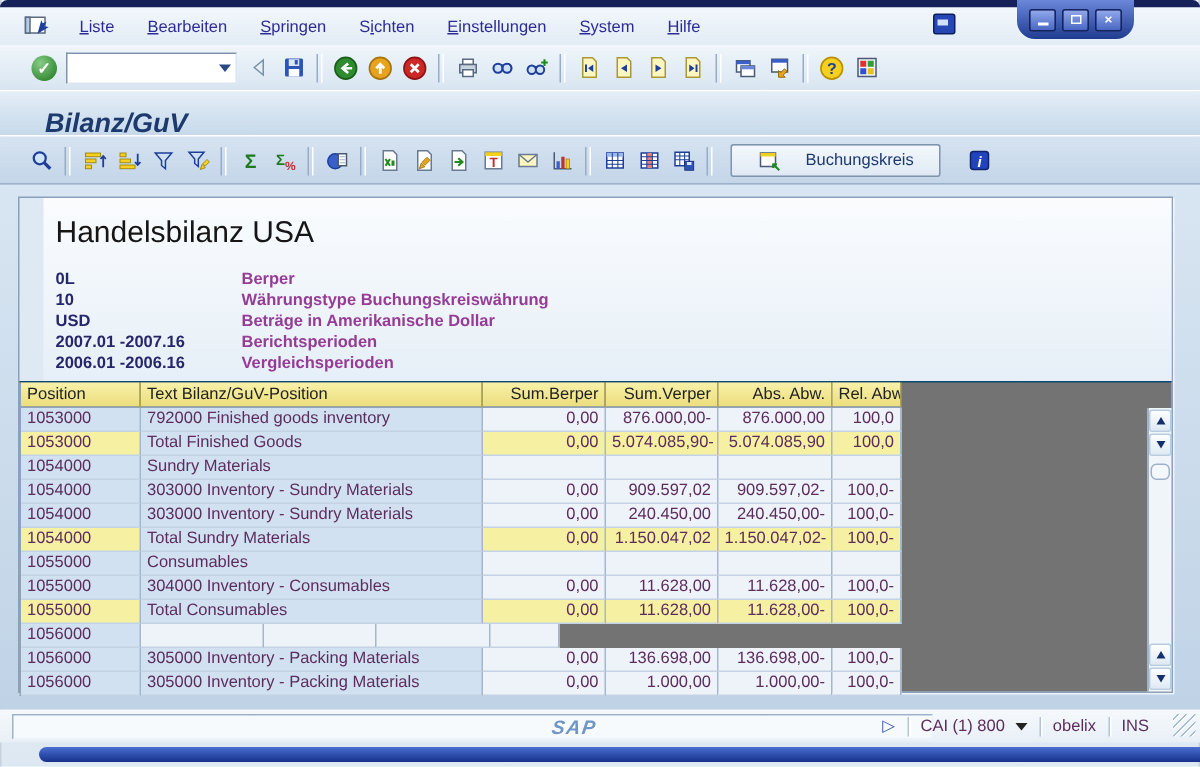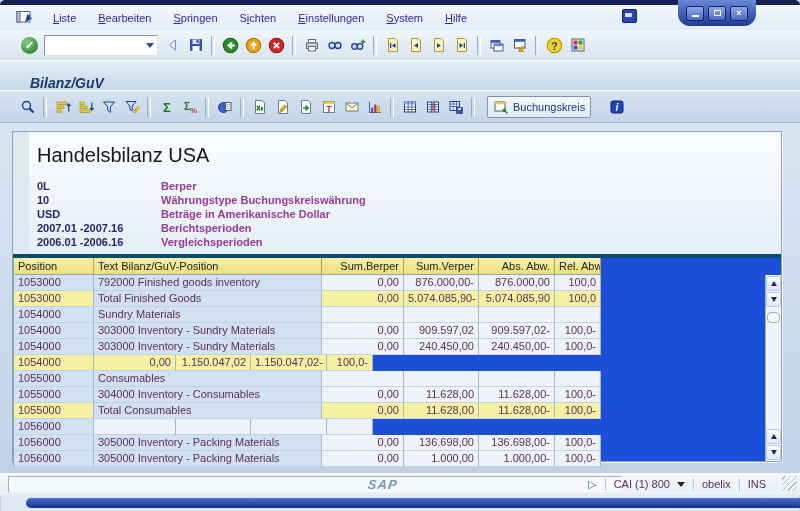--- a/index.html
+++ b/index.html
@@ -40,40 +40,40 @@
        border-color:#7d93ae #dbe6f1 #dbe6f1 #7d93ae;display:flex;align-items:center;}
   .cmd input{flex:1;min-width:0;border:none;outline:none;font-size:11px;height:15px;padding:0 3px;
        font-family:"Liberation Sans",sans-serif;background:transparent;}
   .cmd-dd{width:14px;height:17px;display:flex;align-items:center;justify-content:center;}
   .tri-down-s{width:0;height:0;border-left:4px solid transparent;border-right:4px solid transparent;
        border-top:5px solid #2c4a86;}
   
   .screen-titlebar{position:absolute;top:60px;left:0;right:0;height:29px;
        background:linear-gradient(#e4eef7,#c7d9ea);border-top:1px solid #fff;border-bottom:1px solid #b4c7da;
        display:flex;align-items:center;}
-  .screen-title{margin-left:30px;font-size:14px;font-weight:bold;font-style:italic;color:#1d3a6e;margin-top:14px;}
+  .screen-title{margin-left:30px;font-size:18px;font-weight:bold;font-style:italic;color:#1d3a6e;margin-top:14px;}
   
   .app-toolbar{position:absolute;top:90px;left:0;right:0;height:32px;display:flex;align-items:center;
        background:linear-gradient(#d6e3f1,#c3d5e8);border-top:1px solid #fff;border-bottom:1px solid #a5bacf;
        padding-left:16px;}
-  .bkr-btn{height:20px;margin-left:8px;padding:0 5px;display:flex;align-items:center;gap:4px;
+  .bkr-btn{height:20px;margin-left:8px;padding:0 17px;display:flex;align-items:center;gap:16px;
        background:linear-gradient(#f4f8fc,#dfe9f3);border:1px solid #7d93ae;border-radius:2px;
        font-size:11px;color:#1d3a6e;}
   
   .content{position:absolute;top:122px;left:0;right:0;bottom:39px;
        background:linear-gradient(#d8e5f2,#c0d3e6);border-top:1px solid #9db2ca;}
   .report{position:absolute;left:12px;top:8px;right:18px;bottom:10px;border:1px solid #8aa0bc;
        background:#dfe9f3;box-shadow:1px 1px 0 rgba(255,255,255,.7);}
   .report-header{height:122px;background:linear-gradient(#fafcfe,#e6eff7);box-sizing:border-box;padding:8px 0 0 8px;margin-left:16px;}
   .report-title{font-size:20px;color:#161616;margin:4px 0 12px 0;}
   .info-row{display:flex;font-size:11px;line-height:14px;font-weight:bold;gap:20px;}
   .info-value{width:104px;color:#26266a;flex:0 0 auto;}
   .info-desc{color:#963c96;}
   
-  .list-area{position:absolute;left:0;right:0;top:122px;bottom:0;background:#1d4ed8;border-top:4px solid #0c4a6e;padding-left:18px;}
+  .list-area{position:absolute;left:0;right:0;top:122px;bottom:0;background:#737373;border-top:1px solid #0c4a6e;padding-left:18px;}
   .alv{position:absolute;left:0;top:0;border-left:1px solid #8fa3ba;}
   .trow,.hrow{display:flex;}
   .hcell{box-sizing:border-box;height:17px;line-height:16px;font-size:11px;padding:0 4px;
        background:linear-gradient(#f8f1a9,#ebde7c);border-right:1px solid #b1a355;border-bottom:1px solid #8fa3ba;
        color:#222;overflow:hidden;white-space:nowrap;}
   .cell{box-sizing:border-box;height:16px;line-height:15px;font-size:11px;padding:0 4px;
        border-right:1px solid #a3b8d0;border-bottom:1px solid #c3d3e5;color:#5c2d5c;
        overflow:hidden;white-space:nowrap;}
   .cell-pos,.cell-text{background:#d2e1f1;}
   .cell-num{background:#eef3fa;}
@@ -488,20 +488,21 @@
               <div class="trow data">
                 <span class="cell c0 cell-pos">1054000</span>
                 <span class="cell c1 cell-text">303000 Inventory - Sundry Materials</span>
                 <span class="cell c2 cell-num num">0,00</span>
                 <span class="cell c3 cell-num num">240.450,00</span>
                 <span class="cell c4 cell-num num">240.450,00-</span>
                 <span class="cell c5 cell-num num">100,0-</span>
               </div>
               <div class="trow total">
                 <span class="cell c0 cell-pos">1054000</span>
+                <span class="cell c1 cell-text">Total Sundry Materials</span>
                 <span class="cell c2 cell-num num">0,00</span>
                 <span class="cell c3 cell-num num">1.150.047,02</span>
                 <span class="cell c4 cell-num num">1.150.047,02-</span>
                 <span class="cell c5 cell-num num">100,0-</span>
               </div>
               <div class="trow group">
                 <span class="cell c0 cell-pos">1055000</span>
                 <span class="cell c1 cell-text">Consumables</span>
                 <span class="cell c2 cell-num num"></span>
                 <span class="cell c3 cell-num num"></span>

